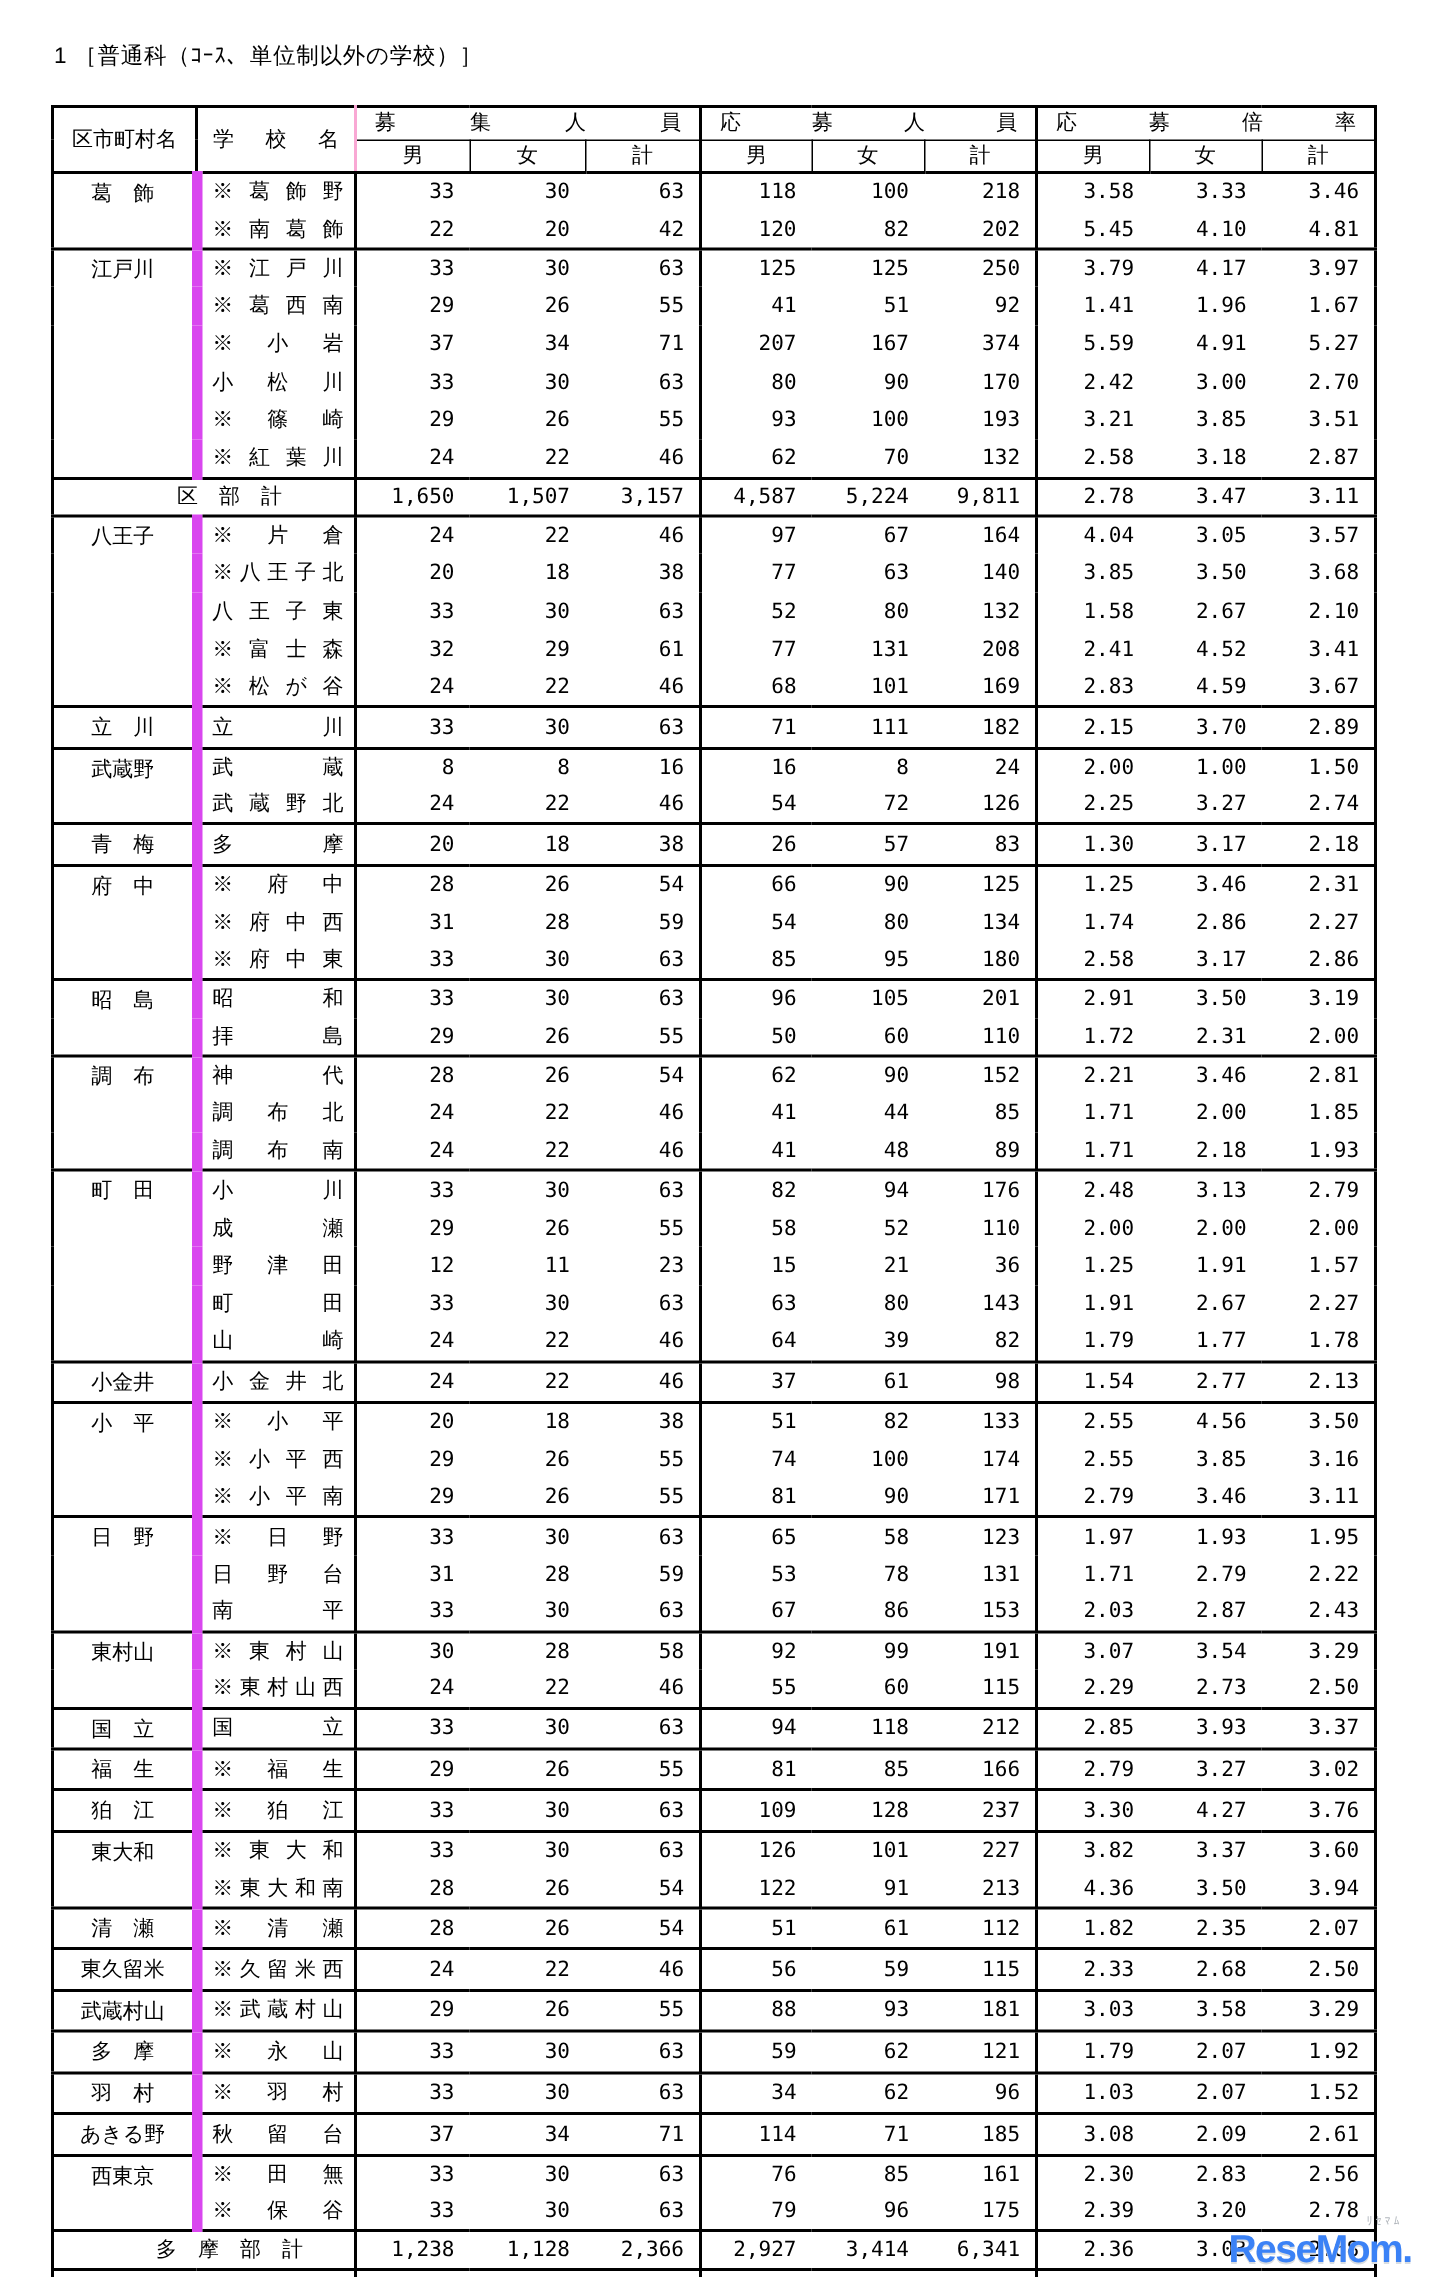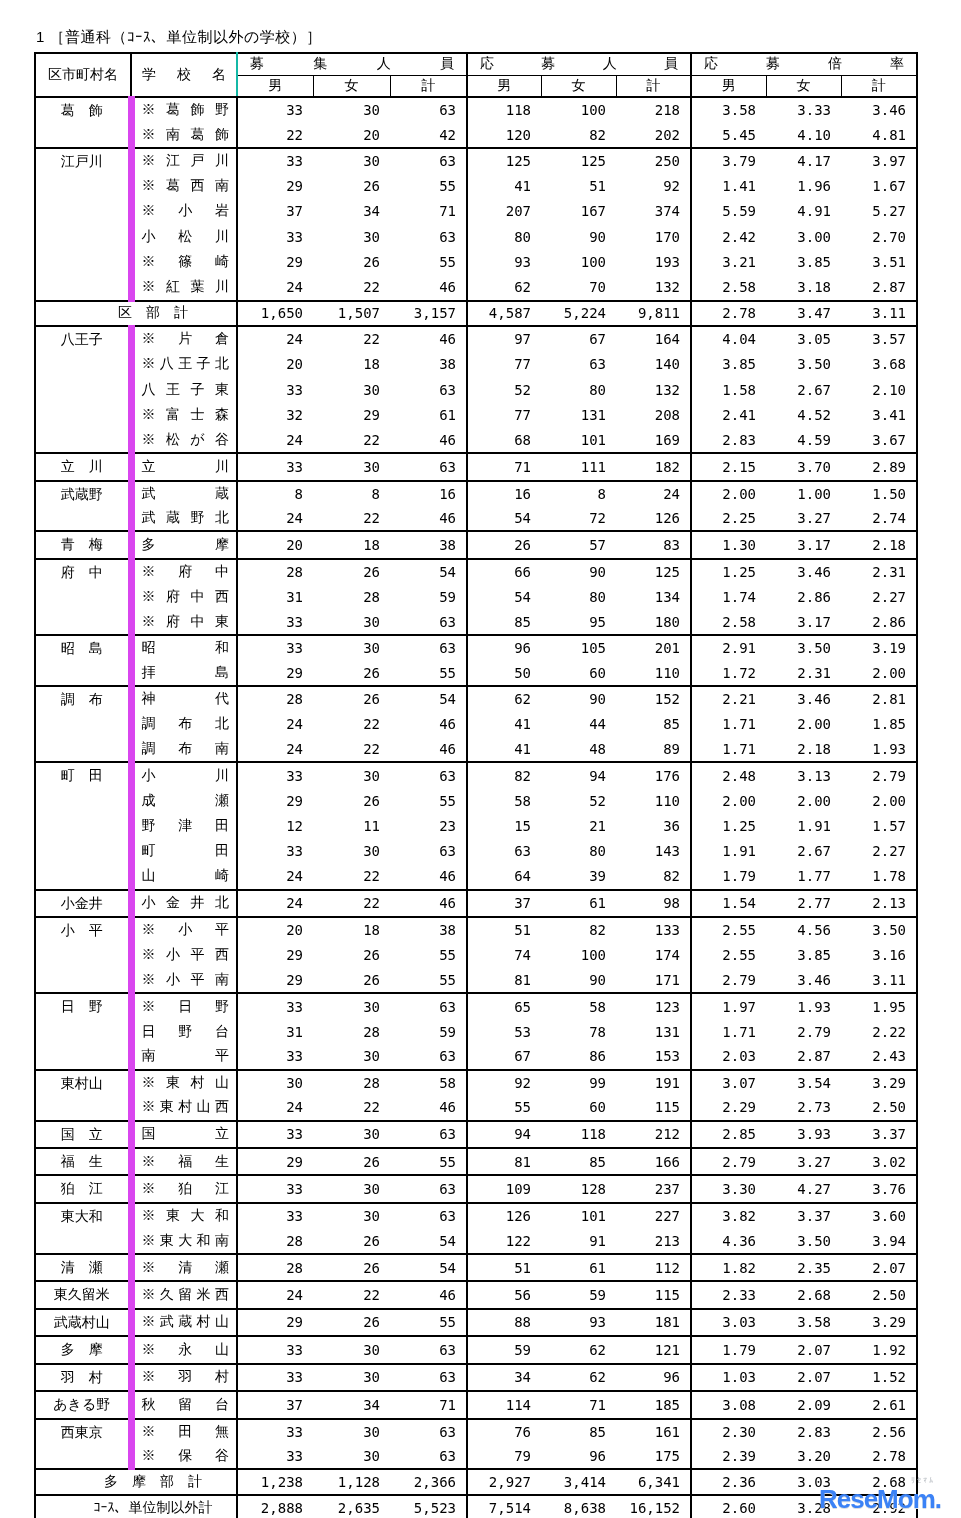--- a/index.html
+++ b/index.html
@@ -7,36 +7,36 @@
     width: 961px; height: 1518px;
     font-family: "Liberation Sans", sans-serif;
     color: #000;
     position: relative;
     overflow: hidden;
   }
   .page { position: absolute; top: 28px; left: 34px; }
   .title {
     font-size: 15px;
     letter-spacing: 0.5px;
-    margin: 0 0 5px 2px;
+    margin: 0 0 23px 2px;
     white-space: nowrap;
   }
   table {
     border-collapse: collapse;
     table-layout: fixed;
     width: 882px;
     border: 2px solid #000;
   }
   th, td { padding: 0; font-weight: normal; font-size: 14px; overflow: hidden; }
   thead tr { height: 22px; }
   tbody tr { height: 25.45px; }
 
   
   th.district-h { border-right: 2px solid #000; border-bottom: 2px solid #000; text-align: center; }
-  th.school-h   { border-right: 2px solid #14b8a6; border-bottom: 2px solid #000; margin-left: 24px; }
+  th.school-h   { border-right: 2px solid #f9a8d4; border-bottom: 2px solid #000; margin-left: 24px; }
   th.gh  { border-bottom: 1px solid #000; }
   th.spread { text-align: justify; text-align-last: justify; }
   th.school-h.spread { padding: 0 10px; }
   th.gh.spread { padding: 0 12px; }
   th.g-end { border-right: 2px solid #000; }
   tr.subhead th { border-bottom: 2px solid #000; border-right: 1px solid #000; text-align: center; }
   tr.subhead th.g-end { border-right-width: 2px; }
   tr.subhead th:last-child { border-right: none; }
 
   

